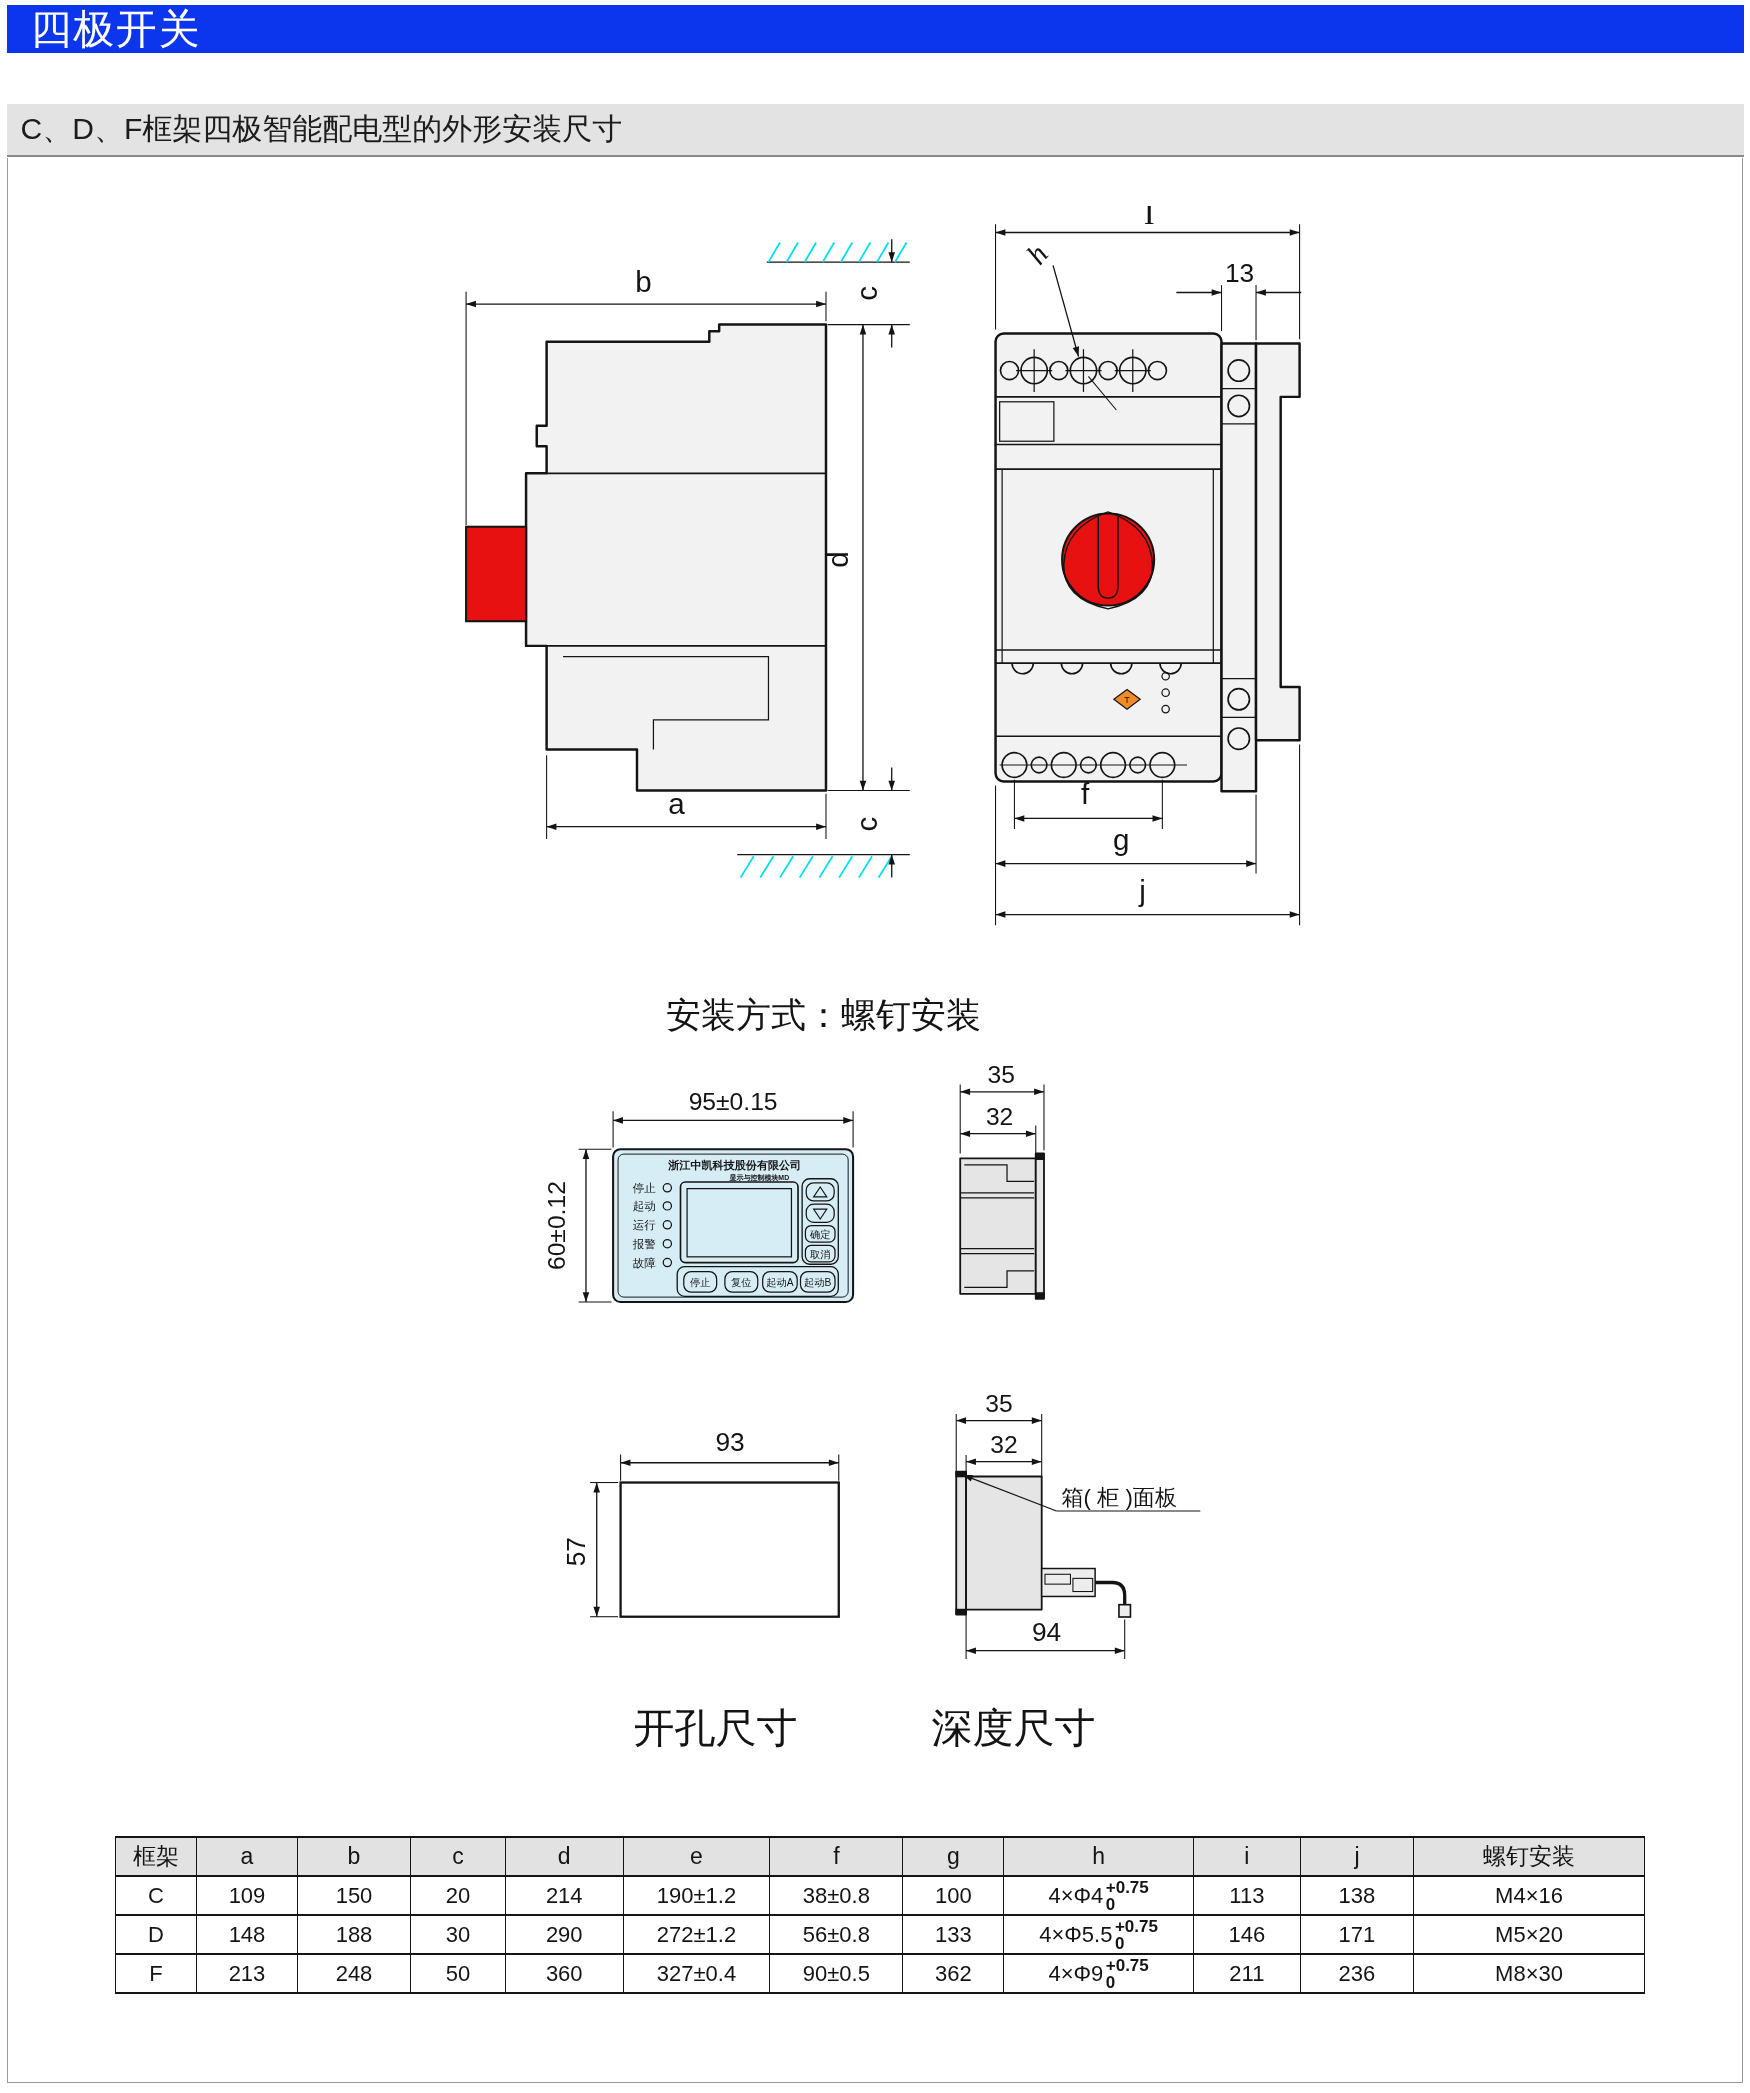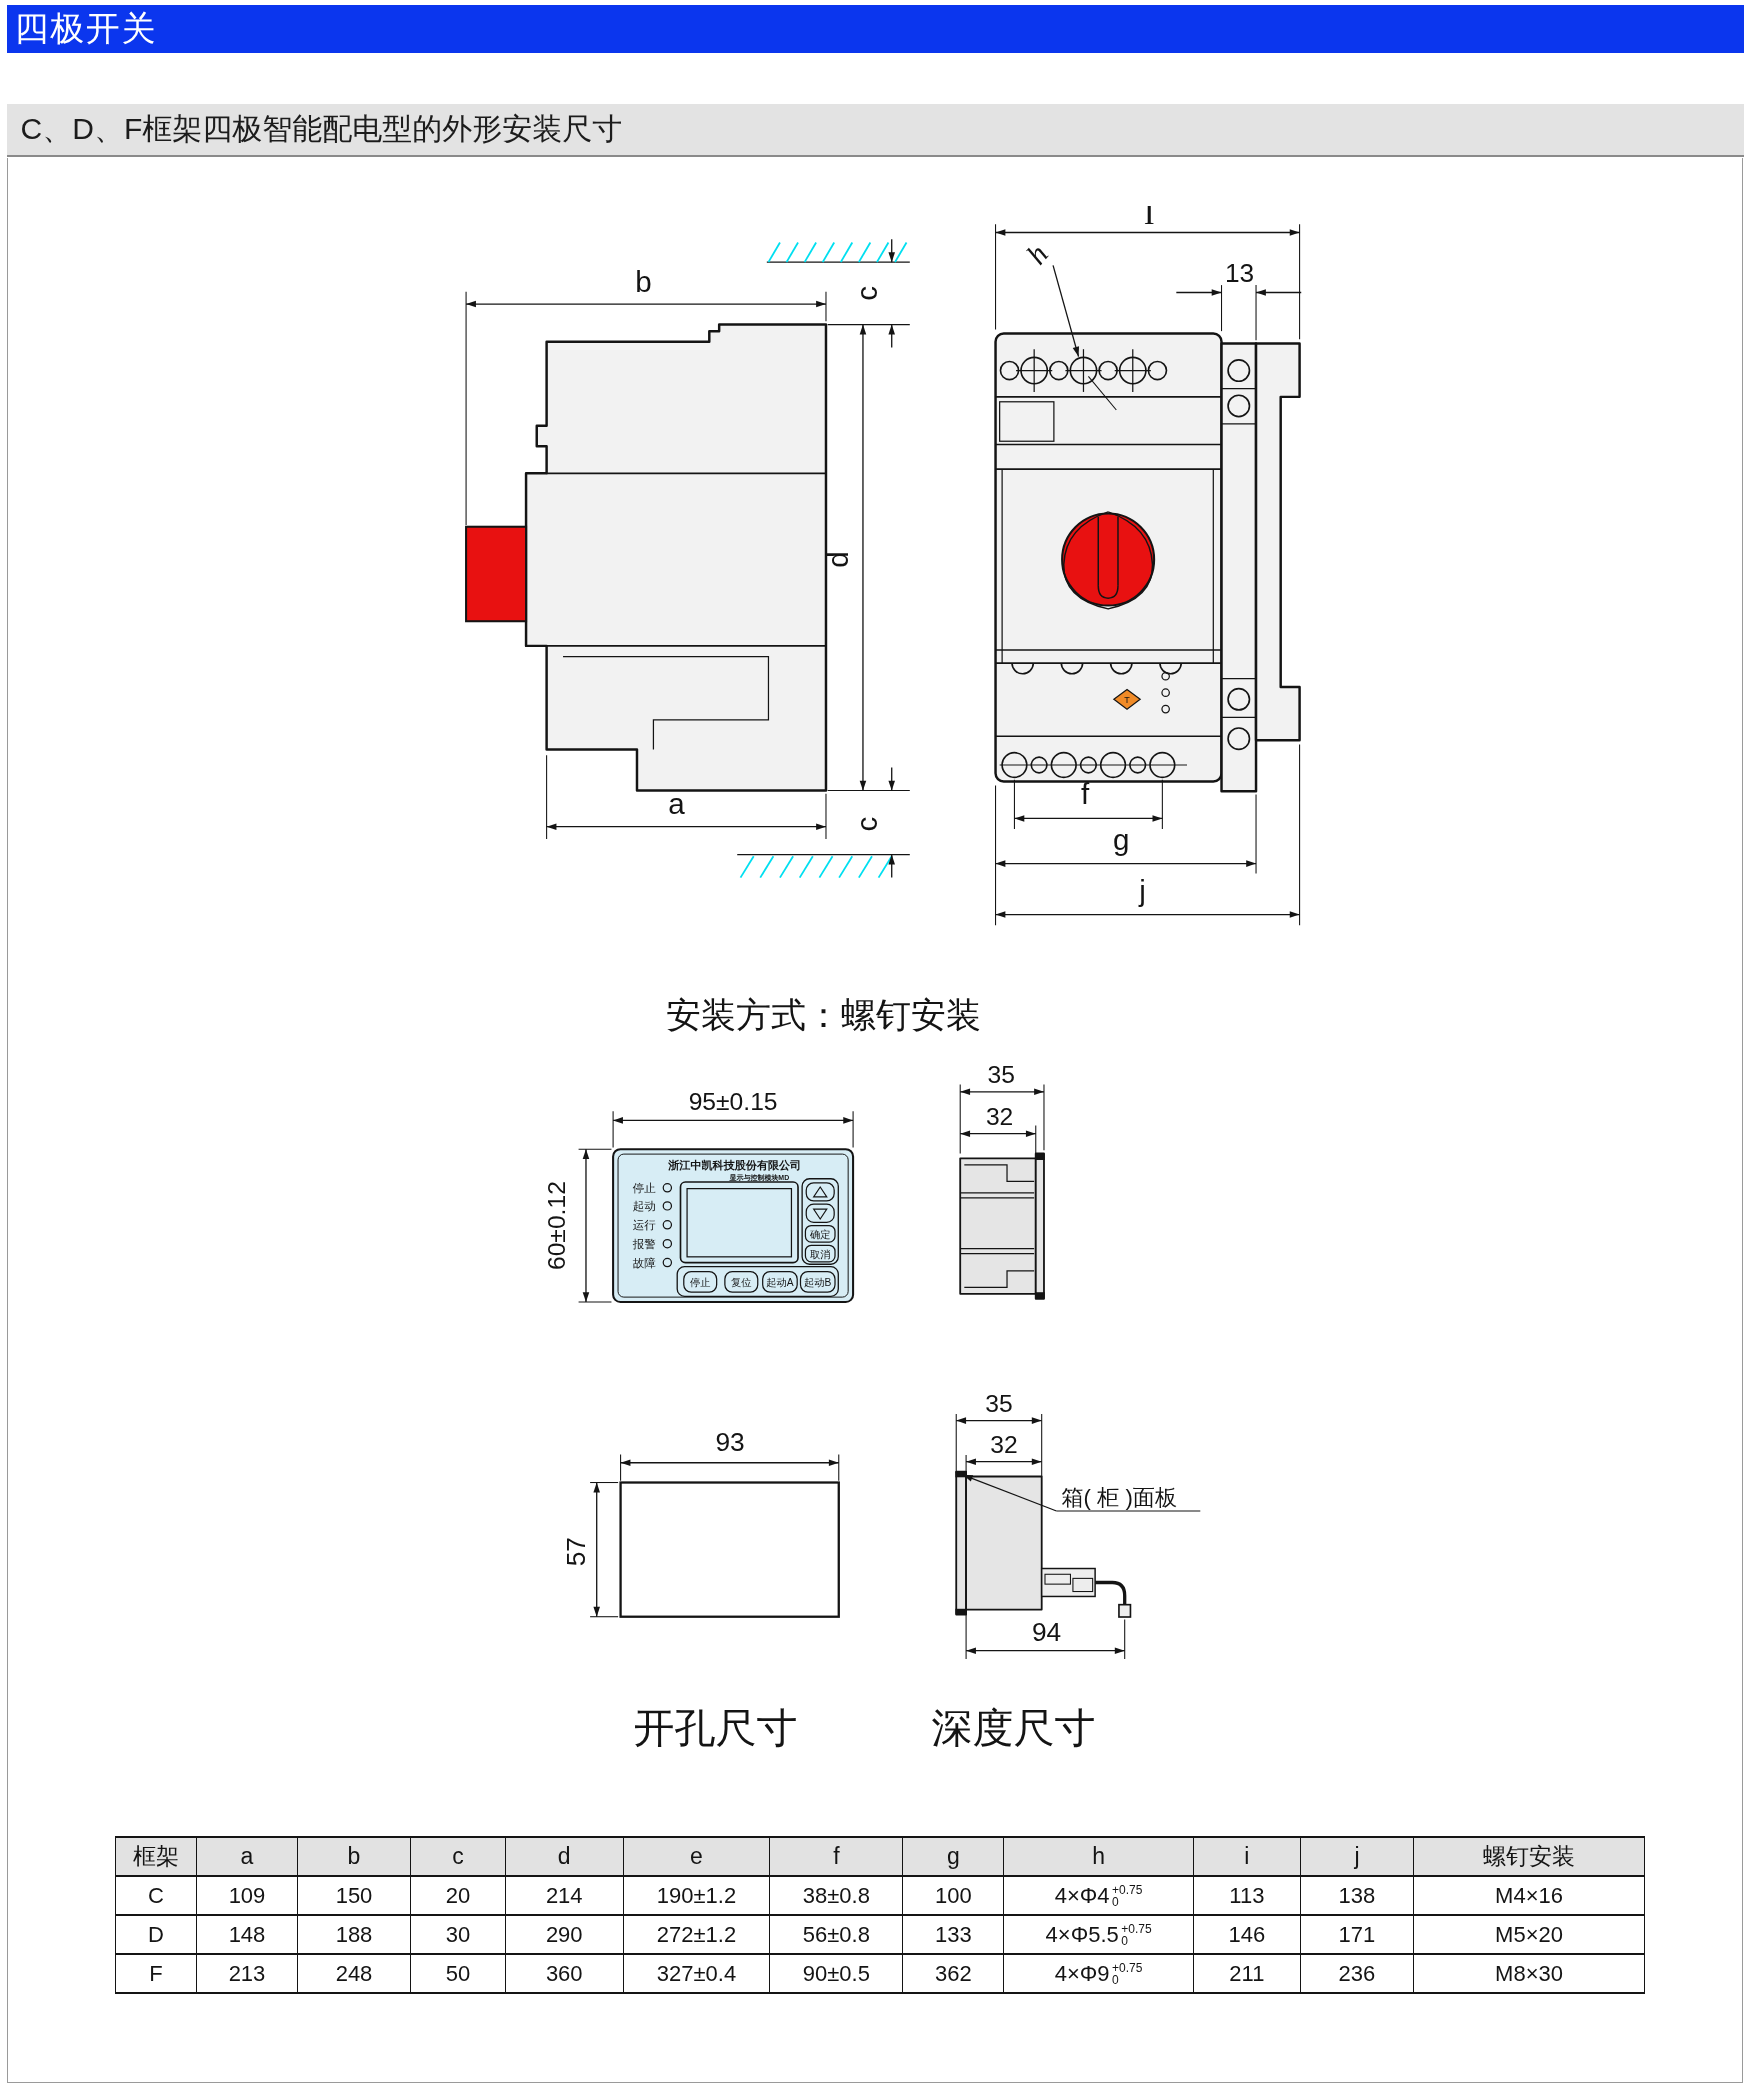--- a/index.html
+++ b/index.html
@@ -1,20 +1,20 @@
 <!DOCTYPE html>
 <html style="font-size:13px"><head>
 <meta charset="utf-8">
 <style>
   html,body{margin:0;padding:0;background:#fff;}
   body{width:1750px;height:2093px;position:relative;font-family:"Liberation Sans",sans-serif;color:#141414;}
   .abs{position:absolute;}
   
   #banner{left:6.6px;top:5px;width:1737px;height:48px;background:#0b36ee;display:flex;align-items:center;}
-  #banner span{color:#ffffff;font-size:34px;padding-left:8px;letter-spacing:1.6px;}
+  #banner span{color:#ffffff;font-size:41px;padding-left:24px;letter-spacing:1.6px;}
   
   #subbar{left:6.6px;top:104px;width:1737px;height:51px;background:#e3e3e3;border-bottom:2.5px solid #8a8a8a;display:flex;align-items:center;}
   #subbar span{font-size:30px;color:#1c1c1c;padding-left:14px;}
   
   #frame{left:6.6px;top:158px;width:1734px;height:1924px;border-left:1.6px solid #9a9a9a;border-right:1.6px solid #9a9a9a;border-bottom:1.6px solid #9a9a9a;background:#fff;}
   
   text{fill:#141414;}
   .dm{font-family:"Liberation Sans",sans-serif;font-size:36px;}
   .dm2{font-family:"Liberation Sans",sans-serif;font-size:30px;}
   .dm3{font-family:"Liberation Sans",sans-serif;font-size:32px;}
@@ -34,21 +34,21 @@
   .xl{stroke:#141414;stroke-width:1.3;fill:none;}
   .hz{stroke:#00dff0;stroke-width:2.2;fill:none;}
   
   .caption{font-size:41px;text-align:center;color:#141414;}
   #note{left:666px;top:992px;width:411px;text-align:left;font-size:35px;color:#141414;}
   
   #dimtable{left:115px;top:1836px;width:1530px;}
   table{border-collapse:collapse;width:100%;table-layout:fixed;font-family:"Liberation Sans",sans-serif;}
   th,td{border-top:2.5px solid #141414;border-bottom:2.5px solid #141414;border-left:1.6px solid #141414;border-right:1.6px solid #141414;text-align:center;height:37px;font-size:22px;font-weight:normal;padding:0;}
   thead th{background:#e2e2e2;font-size:23px;}
-  .tol{display:inline-flex;flex-direction:column;vertical-align:middle;line-height:1;font-size:12px;margin-left:2.5px;text-align:left;}
+  .tol{display:inline-flex;flex-direction:column;vertical-align:middle;line-height:1;font-size:17px;margin-left:2.5px;text-align:left;font-weight:bold;}
   .hb{vertical-align:middle;margin-top:43px;}
 </style>
 </head>
 <body>
 
 <svg width="0" height="0" style="position:absolute" aria-hidden="true">
   <defs>
     <marker id="aE" markerWidth="14" markerHeight="10" refX="13" refY="5" orient="auto" markerUnits="userSpaceOnUse">
         <path d="M1,1 L13,5 L1,9 Z" fill="#141414"></path>
       </marker>

